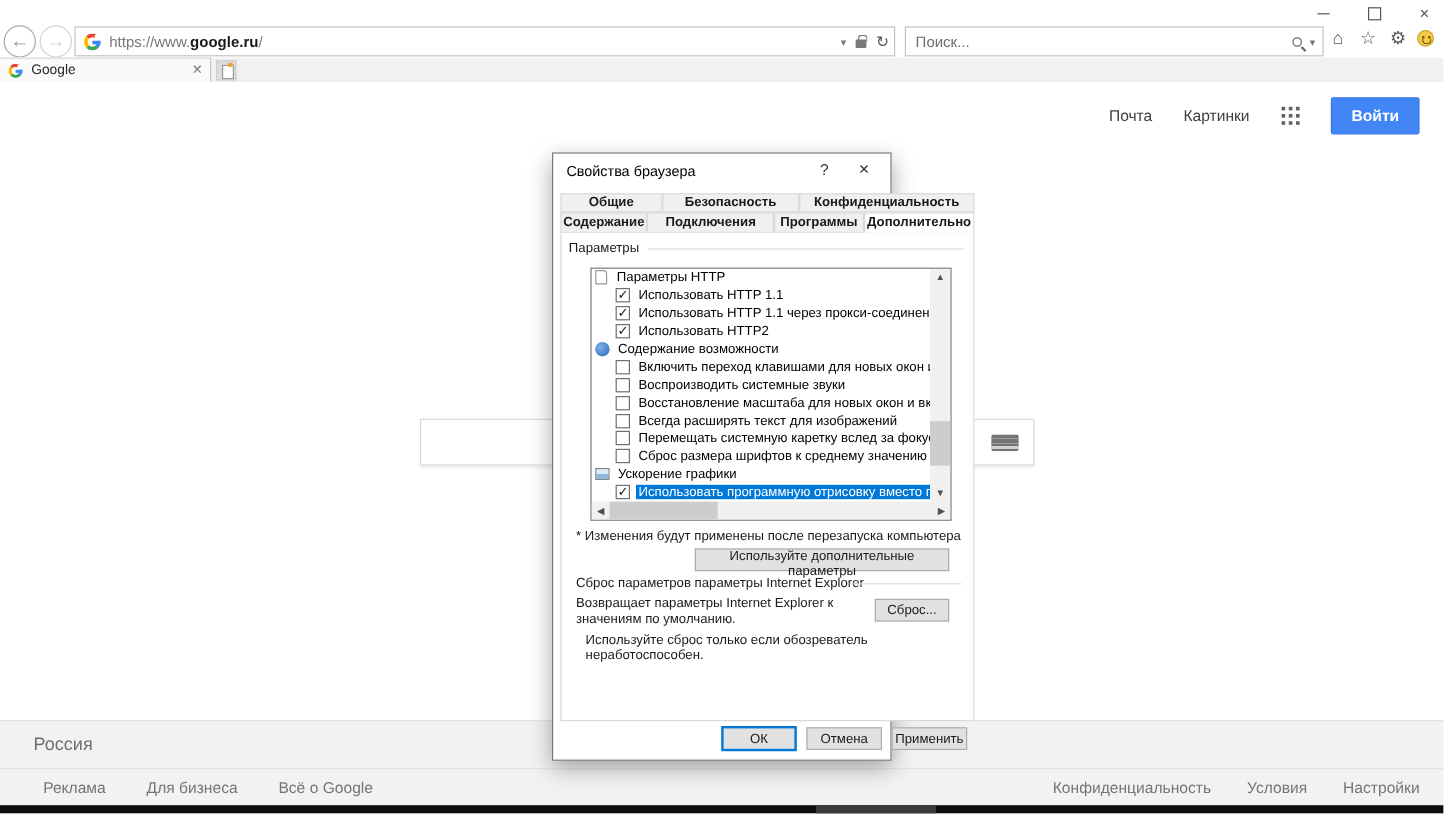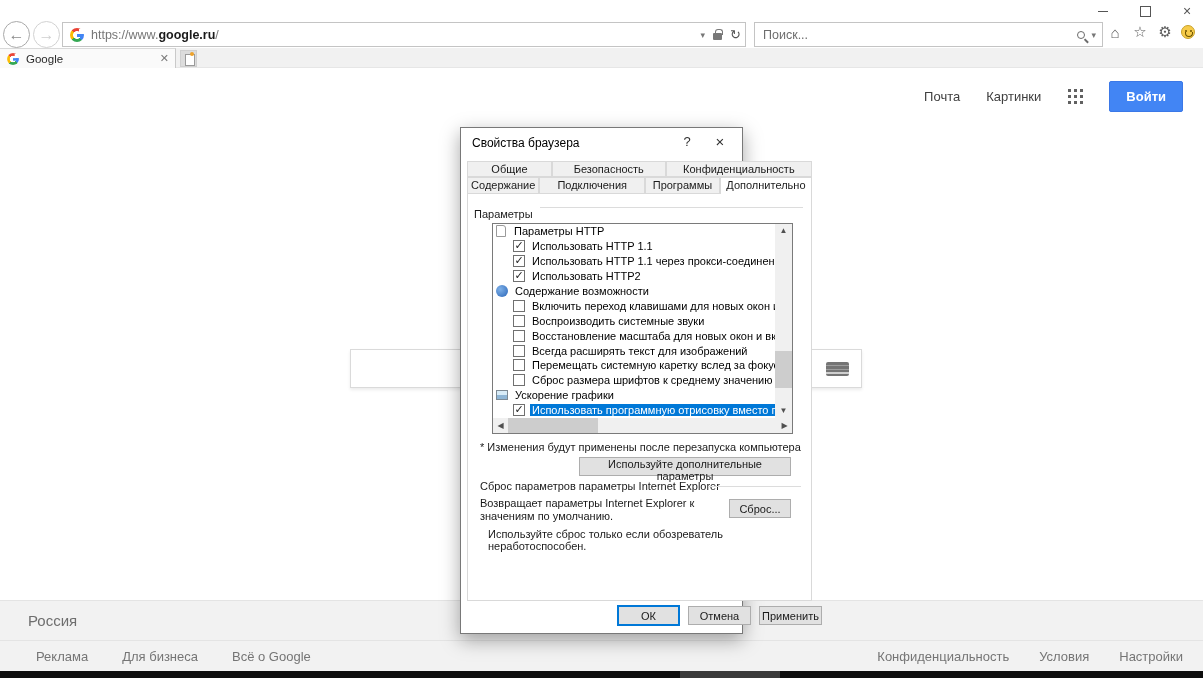--- a/index.html
+++ b/index.html
@@ -78,21 +78,21 @@
 
   
   .dialog { position:absolute; left:460px; top:127px; width:283px; height:507px; background:#fff; border:1px solid #787878; box-shadow:0 6px 18px rgba(0,0,0,0.35); font-size:11px; }
   .dlg-titlebar { position:relative; height:28px; }
   .dlg-title { position:absolute; left:11px; top:8px; font-size:12px; color:#000; }
   .dlg-help { position:absolute; right:48px; top:6px; font-size:13px; color:#333; width:14px; text-align:center; cursor:pointer; }
   .dlg-close { position:absolute; right:14px; top:5px; font-size:15px; color:#333; width:16px; text-align:center; cursor:pointer; }
 
   .tabs { position:absolute; left:6px; top:33px; width:345px; }
   .tabrow { display:flex; }
-  .dtab { height:16px; line-height:15px; text-align:center; background:#f0f0f0; border:1px solid #d9d9d9; border-bottom:none; font-size:11px; color:#1a1a1a; cursor:pointer; }
+  .dtab { height:16px; line-height:15px; text-align:center; background:#f0f0f0; border:1px solid #d9d9d9; border-bottom:none; font-size:11px; color:#1a1a1a; cursor:pointer;font-weight:bold; }
   .tabrow1 .dtab { border-bottom:1px solid #d9d9d9; }
   .dtab.active { background:#fff; position:relative; z-index:3; height:17px; }
 
   .panel { position:absolute; left:6px; top:65px; width:345px; height:408px; background:#fff; border:1px solid #d9d9d9; }
   .grp-label { position:absolute; font-size:11px; color:#1a1a1a; }
   .grp-line { position:absolute; height:1px; background:#dcdcdc; }
 
   .listbox { position:absolute; left:24px; top:29px; width:301px; height:211px; border:1px solid #7a7a7a; background:#fff; overflow:hidden;padding-left:14px; }
   .list-rows { position:absolute; left:0; top:0; right:17px; bottom:15px; overflow:hidden; }
   .lrow { height:14.9px; display:flex; align-items:center; font-size:11px; color:#000; white-space:nowrap; }
@@ -117,21 +117,21 @@
 
   .note { position:absolute; left:12px; top:247px; font-size:11px; color:#1a1a1a; }
   .win-btn { background:#e1e1e1; border:1px solid #adadad; font-size:11px; color:#1a1a1a; font-family:"Liberation Sans",sans-serif; cursor:pointer; }
   .restore-btn { position:absolute; right:20px; top:263px; width:212px; height:19px; }
   .reset-grp-label { left:12px; top:286px; }
   .reset-grp-line { left:240px; right:10px; top:292px; }
   .reset-desc { position:absolute; left:12px; top:303px; width:252px; font-size:11px; color:#1a1a1a; line-height:13px; }
   .reset-btn { position:absolute; right:20px; top:305px; width:62px; height:19px; }
   .reset-warning { position:absolute; left:20px; top:334px; font-size:11px; color:#1a1a1a; }
 
-  .dlg-buttons { position:absolute; left:16px; bottom:7px; width:351px; display:flex; justify-content:flex-end; gap:8px; padding-right:6px; }
+  .dlg-buttons { position:absolute; left:0; bottom:7px; width:351px; display:flex; justify-content:flex-end; gap:8px; padding-right:6px; }
   .dlg-buttons .win-btn { width:63px; height:19px; }
   .btn-ok { border:2px solid #0078d7; height:21px !important; margin-top:-1px; }
 </style>
 </head>
 <body>
 
 <div class="chrome">
   <div class="win-controls">
     <div class="wc wc-min"></div>
     <div class="wc wc-restore"></div>
@@ -225,21 +225,21 @@
       </div>
     <div class="tabrow tabrow2">
         <div class="dtab" style="width: 21%;">Содержание</div>
         <div class="dtab" style="width: 30.6%;">Подключения</div>
         <div class="dtab" style="width: 21.7%;">Программы</div>
         <div class="dtab active" style="width: 26.7%;">Дополнительно</div>
       </div>
   </div>
 
   <div class="panel">
-    <span class="grp-label" style="left:6px; top:14px;">Параметры</span>
+    <span class="grp-label" style="left:6px; top:7px;">Параметры</span>
     <span class="grp-line" style="left:72px; right:8px; top:13px;"></span>
 
     <div class="listbox">
       <div class="list-rows">
           <div class="lrow hdr">
             <span class="ind"></span>
             <span class="icon-page"></span>
             <span class="lbl">Параметры HTTP</span>
           </div>
           <div class="lrow">

